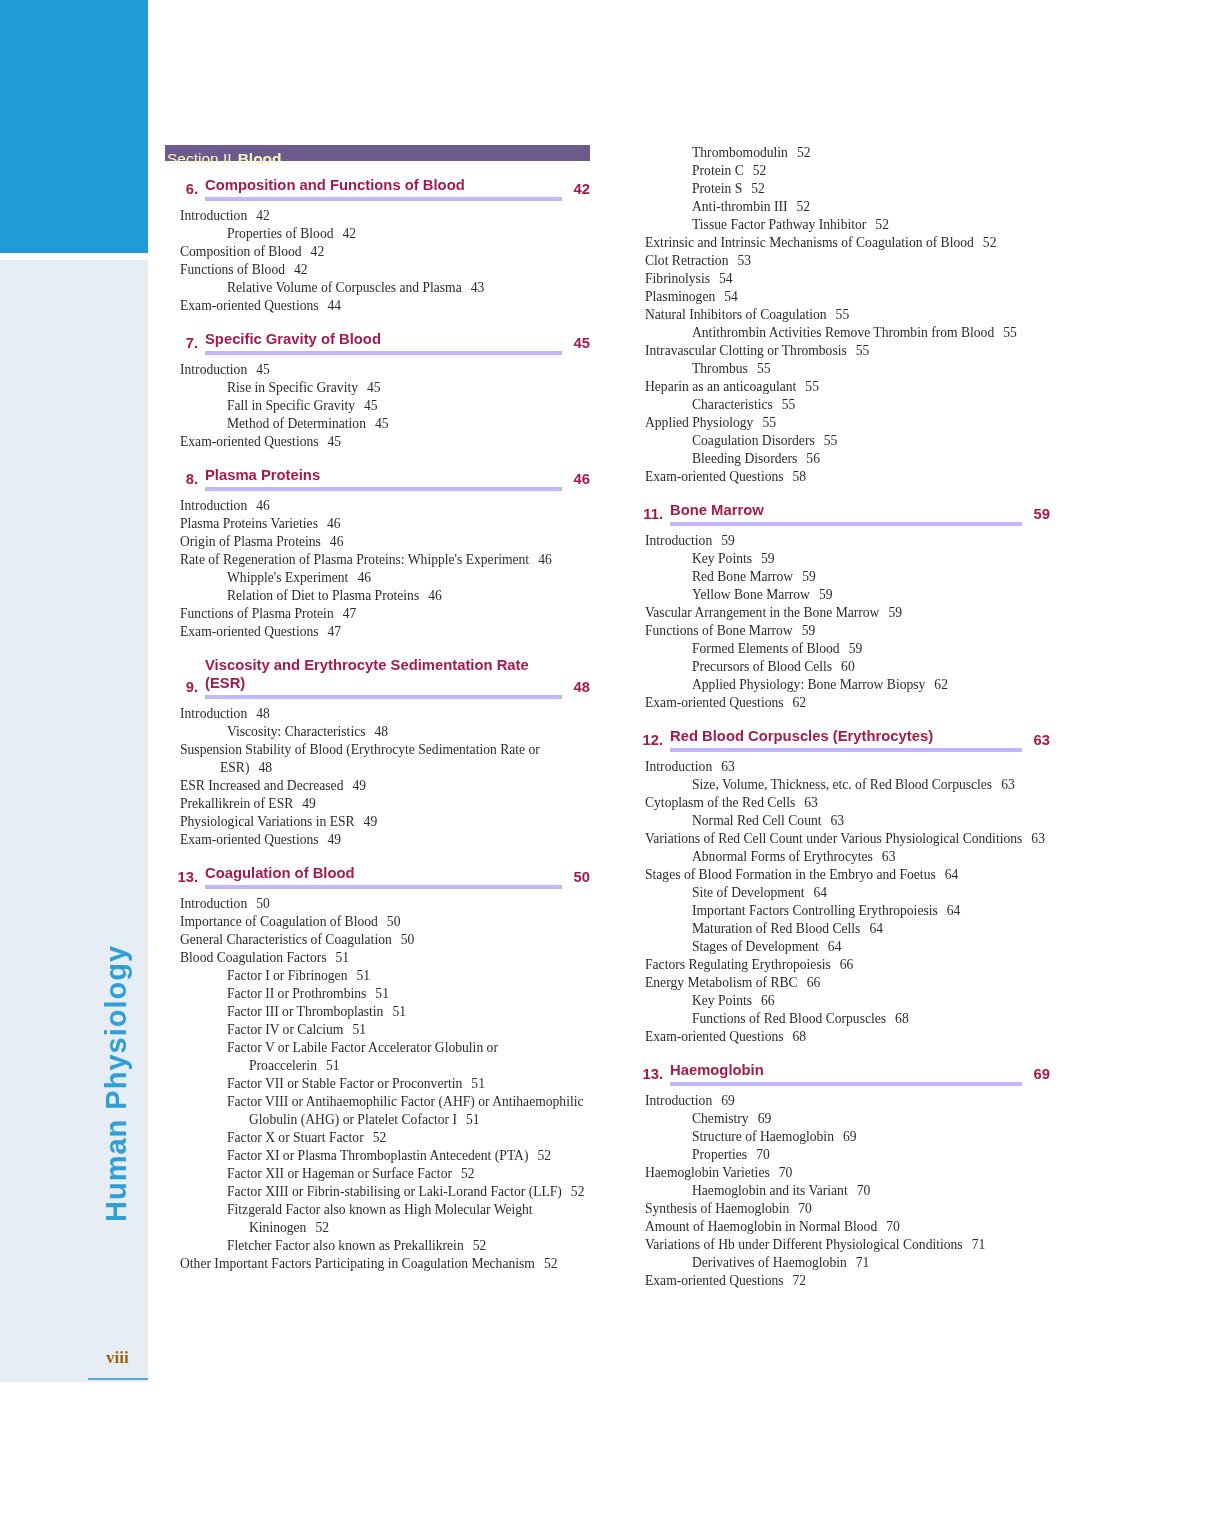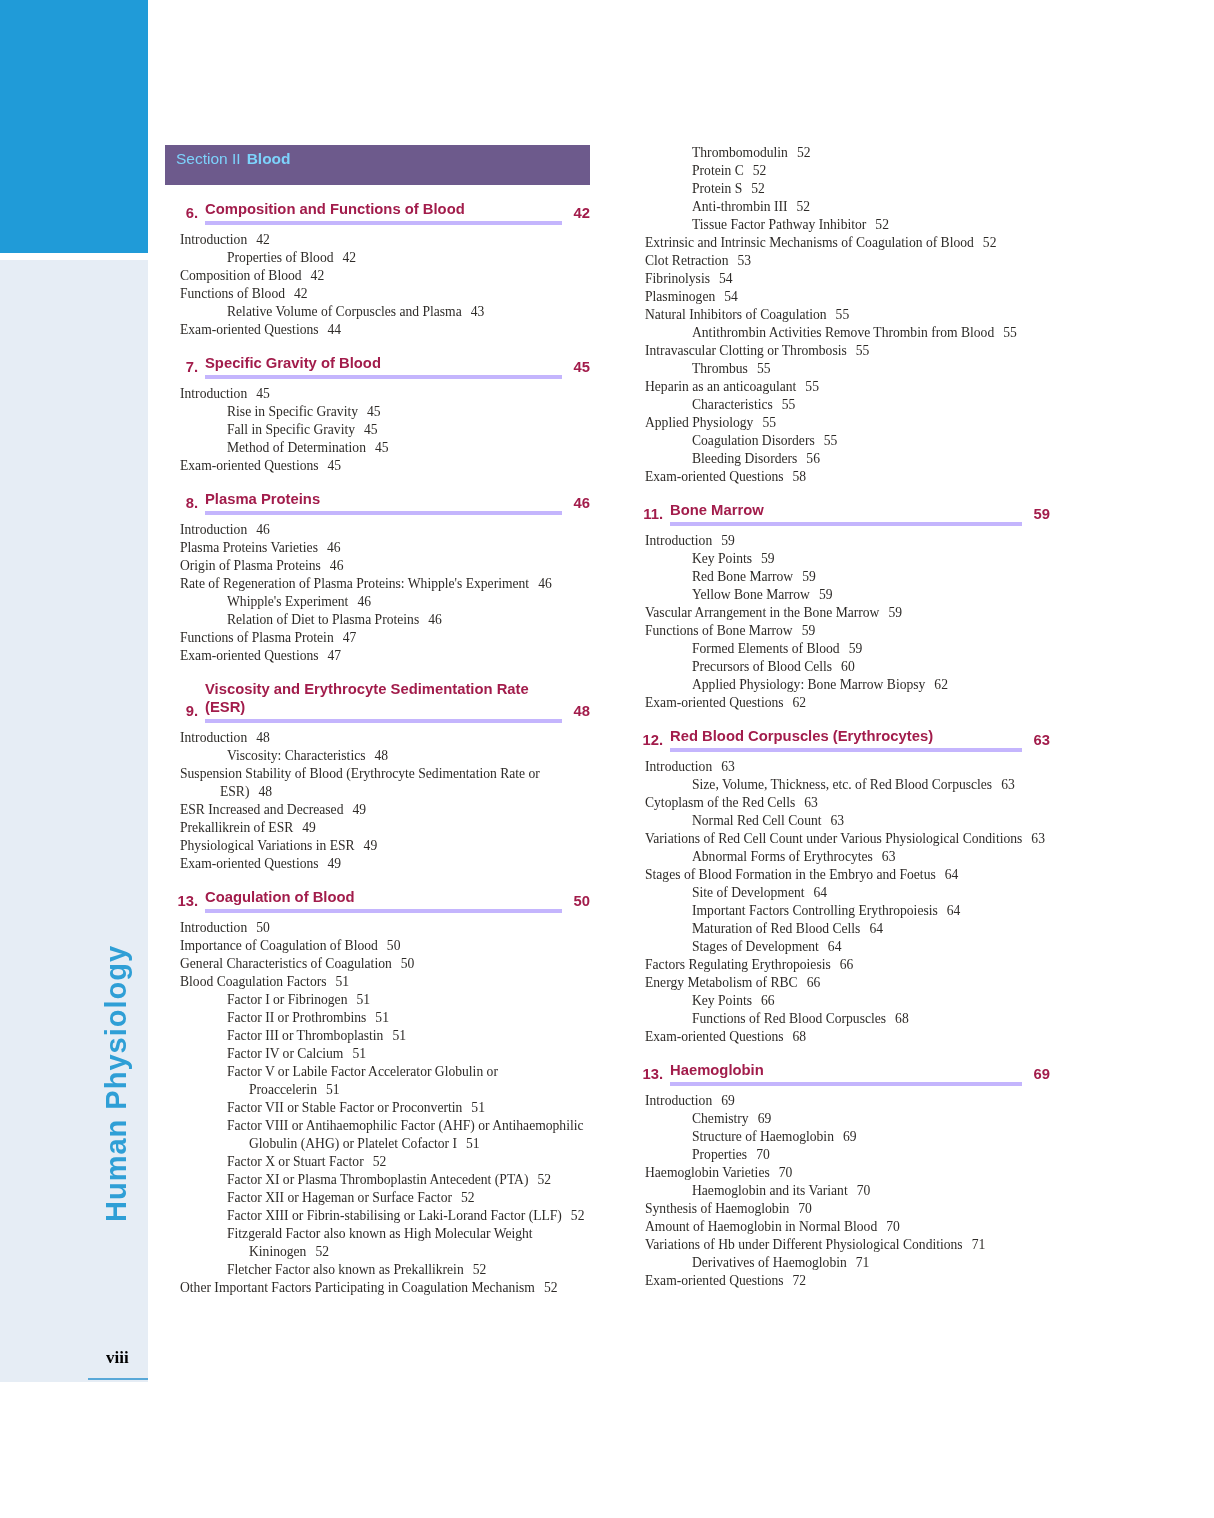--- a/index.html
+++ b/index.html
@@ -18,32 +18,32 @@
   }
   .vertical-title {
     position:absolute; left:100px; top:912px; height:310px;
     writing-mode:vertical-rl; transform:rotate(180deg);
     font-family:"Liberation Sans", sans-serif; font-weight:700;
     font-size:29px; letter-spacing:1px; color:#2f9fd6; white-space:nowrap;
   }
   .page-label {
     position:absolute; left:106px; top:1348px;
     font-family:"Liberation Serif", serif; font-weight:700;
-    font-size:17px; color:#000000;text-align:center;
+    font-size:17px; color:#a16207;text-align:center;
   }
   .page-label-rule {
     position:absolute; left:88px; top:1378px; width:60px; height:2px;
     background:#58a8d8;
   }
   .col { position:absolute; }
   .col-left { left:165px; top:145px; width:425px; }
   .col-right { left:630px; top:144px; width:420px; }
   .section-banner {
-    background:#6d5a8c; color:#7dd3fc; height:40px; line-height:28px;
-    padding-left:11px; font-family:"Liberation Sans", sans-serif;
+    background:#6d5a8c; color:#fef9c3; height:16px; line-height:28px;
+    padding-left:2px; font-family:"Liberation Sans", sans-serif;
     font-size:15.5px; margin-bottom:3px;
   }
   .section-title { font-weight:700; margin-left:6px; }
   .ch-head {
     display:flex; align-items:flex-end; margin:15px 0 6px;
     font-family:"Liberation Sans", sans-serif; color:#a21c4b;
     font-weight:700; font-size:14.8px; line-height:18px;
   }
   .ch-num  { flex:0 0 33px; width:33px; text-align:right; padding-bottom:3px; }
   .ch-title{ flex:1; margin-left:7px; border-bottom:4px solid #c4b5fd; padding-bottom:3px; }

